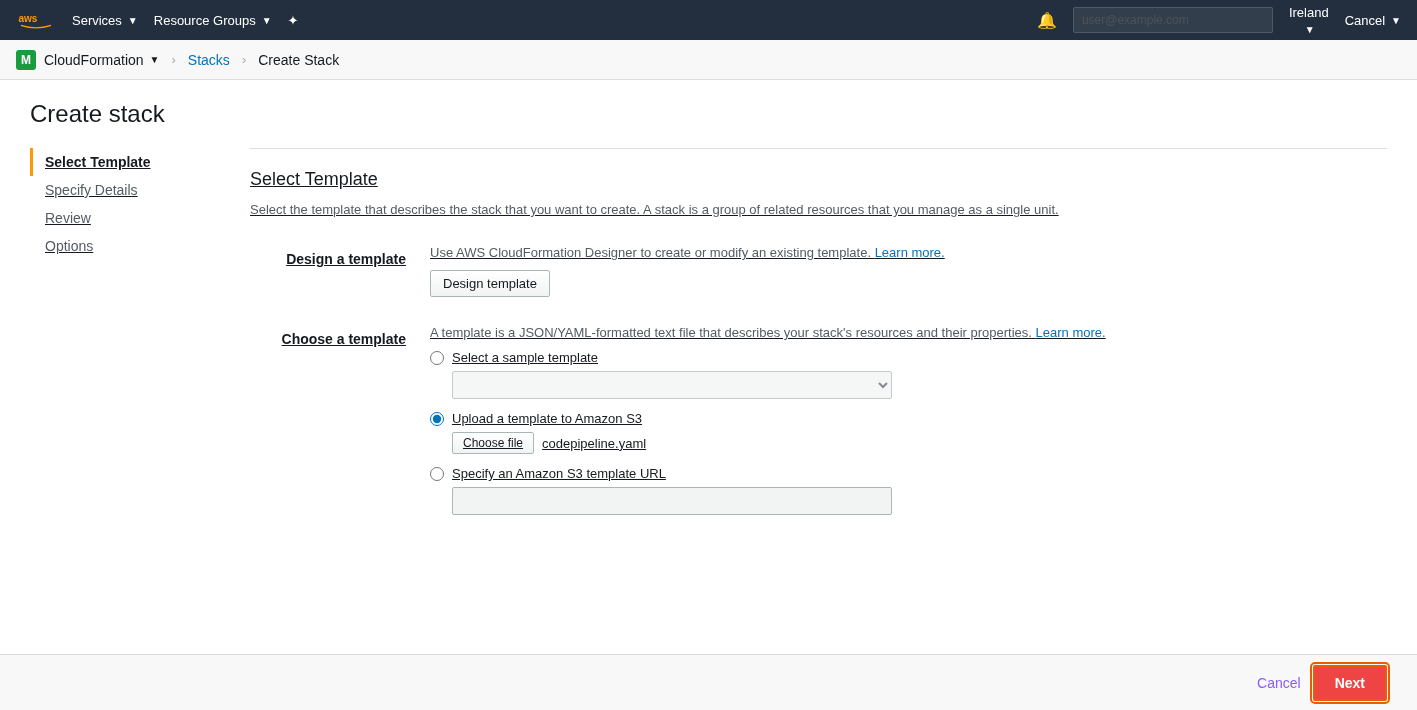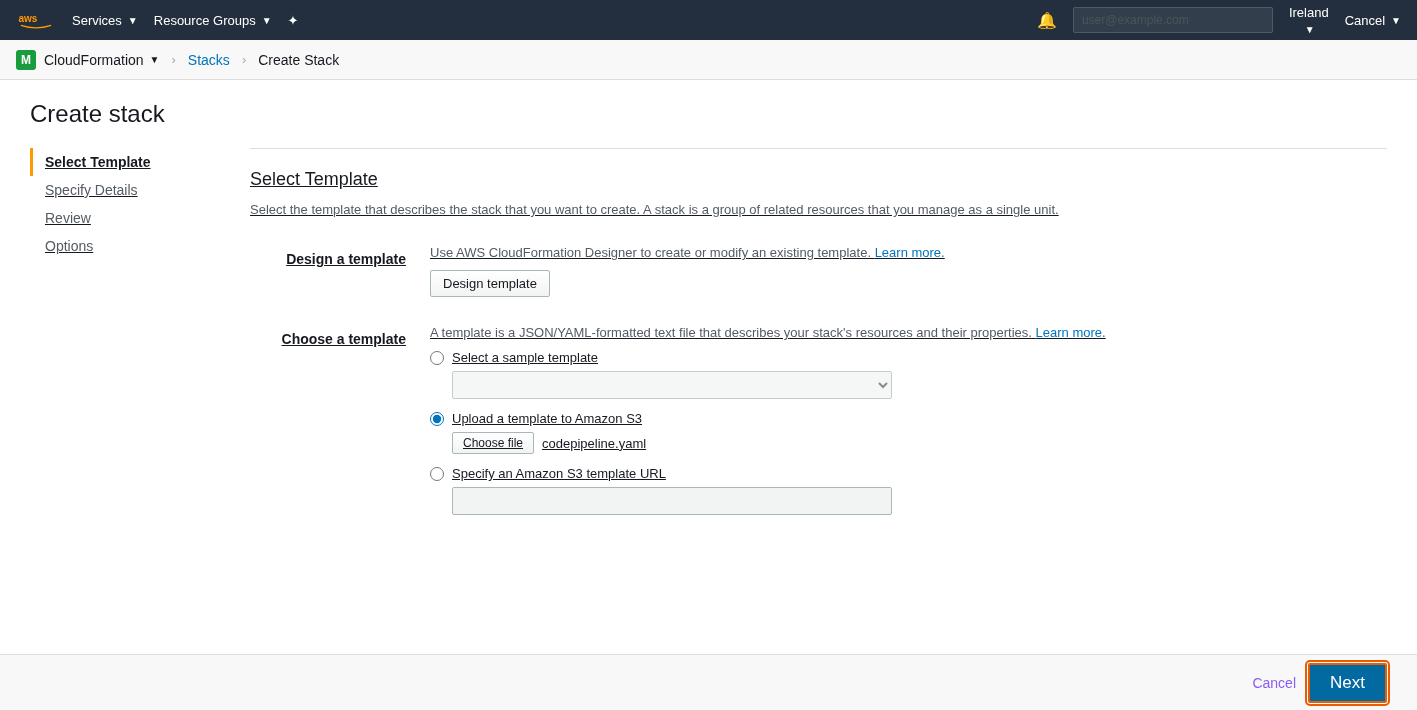--- a/index.html
+++ b/index.html
@@ -291,28 +291,28 @@
     }
     .btn-cancel {
       color: #8b5cf6;
       background: none;
       border: none;
       font-size: 14px;
       cursor: pointer;
       text-decoration: none;
     }
     .btn-next {
-      background: #0369a1;
+      background: #ef4444;
       color: #fff;
       border: 2px solid #e85d04;
       border-radius: 2px;
       padding: 8px 20px;
-      font-size: 17px;
-      cursor: pointer;
-      font-weight: 400;
+      font-size: 14px;
+      cursor: pointer;
+      font-weight: 700;
       outline: 2px solid #e85d04;
       outline-offset: 1px;
     }
 
     
     .aws-svg { width: 38px; height: 22px; }
   </style>
 </head>
 <body>
 

